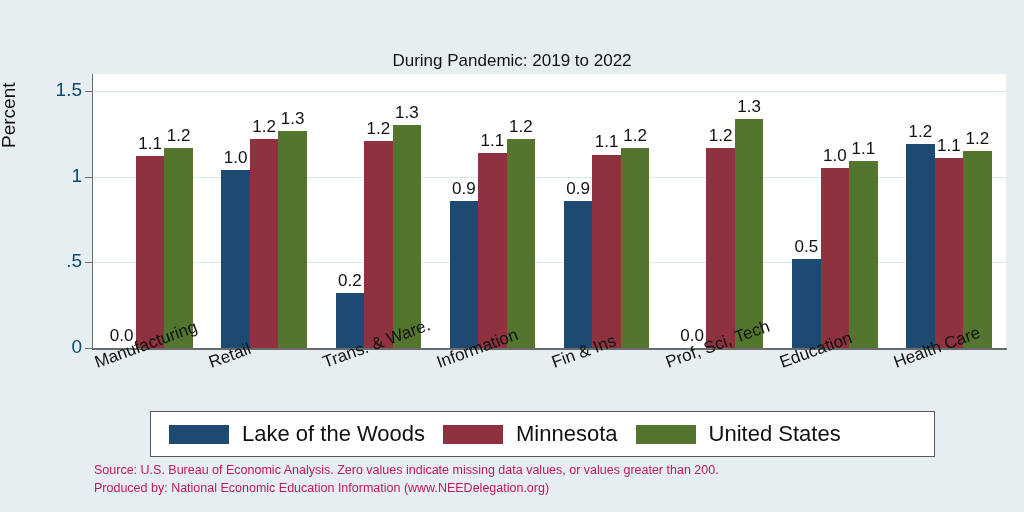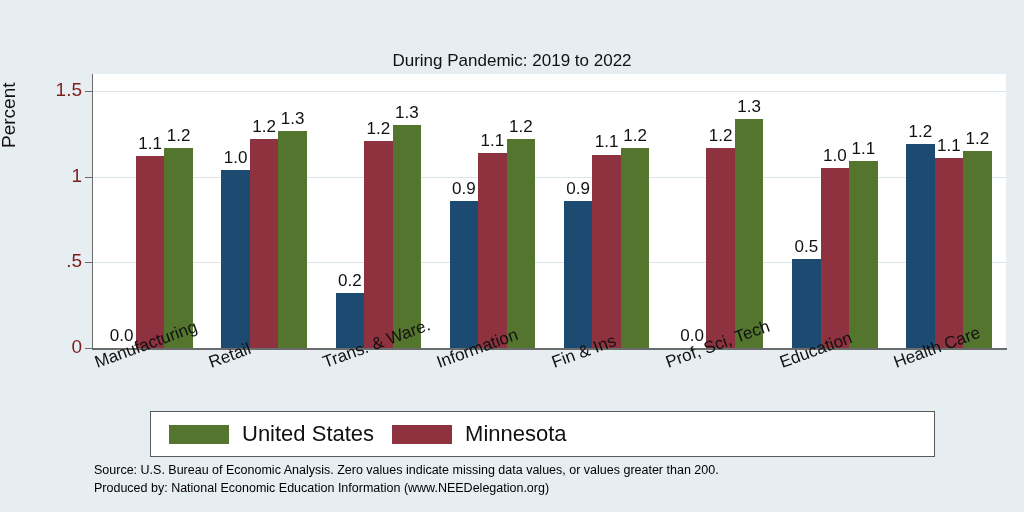--- a/index.html
+++ b/index.html
@@ -50,21 +50,21 @@
     position:absolute;
     left:92px;top:348px;width:915px;height:2px;
     background:#6b6b6b;
   }
   .ytick-mark{
     position:absolute;left:85px;width:8px;height:1px;background:#6b6b6b;
   }
   .ytick-label{
     position:absolute;
     right:1024px;  
-    font-size:19px;color:#7f1d1d;
+    font-size:19px;color:#0c4a6e;
     text-align:right;
     white-space:nowrap;
   }
   .ylabel{
     position:absolute;
     left:-2px;top:148px;
     transform:rotate(-90deg);
     transform-origin:left top;
     font-size:19px;color:#111;
     white-space:nowrap;
@@ -114,21 +114,21 @@
   }
   .legend-text{
     font-size:22px;color:#111;white-space:nowrap;
   }
 
   
   .footnote{
     position:absolute;
     left:94px;top:461px;
     font-size:12.5px;
-    color:#000000;
+    color:#be185d;
     line-height:1.45;
     white-space:nowrap;
   }
 </style>
 </head>
 <body>
 
 <div id="chart-root">
 
   <div class="subtitle">During Pandemic: 2019 to 2022</div>
@@ -206,26 +206,30 @@
       <div class="xlabel" style="left: 320.312px; top: 354px;">Trans. &amp; Ware.</div>
       <div class="xlabel" style="left: 434.438px; top: 354px;">Information</div>
       <div class="xlabel" style="left: 548.562px; top: 354px;">Fin &amp; Ins</div>
       <div class="xlabel" style="left: 662.688px; top: 354px;">Prof, Sci, Tech</div>
       <div class="xlabel" style="left: 776.812px; top: 354px;">Education</div>
       <div class="xlabel" style="left: 890.938px; top: 354px;">Health Care</div>
     </div>
 
   <div class="legend">
     <div class="legend-item">
-      <span class="legend-swatch" style="background: rgb(83, 117, 46);"></span>
-      <span class="legend-text">United States</span>
+      <span class="legend-swatch" style="background: rgb(29, 74, 112);"></span>
+      <span class="legend-text">Lake of the Woods</span>
     </div>
     <div class="legend-item">
       <span class="legend-swatch" style="background: rgb(141, 50, 62);"></span>
       <span class="legend-text">Minnesota</span>
+    </div>
+    <div class="legend-item">
+      <span class="legend-swatch" style="background: rgb(83, 117, 46);"></span>
+      <span class="legend-text">United States</span>
     </div>
   </div>
 
   <div class="footnote">
     <div>Source: U.S. Bureau of Economic Analysis. Zero values indicate missing data values, or values greater than 200.</div>
     <div>Produced by: National Economic Education Information (www.NEEDelegation.org)</div>
   </div>
 
 </div>
 

